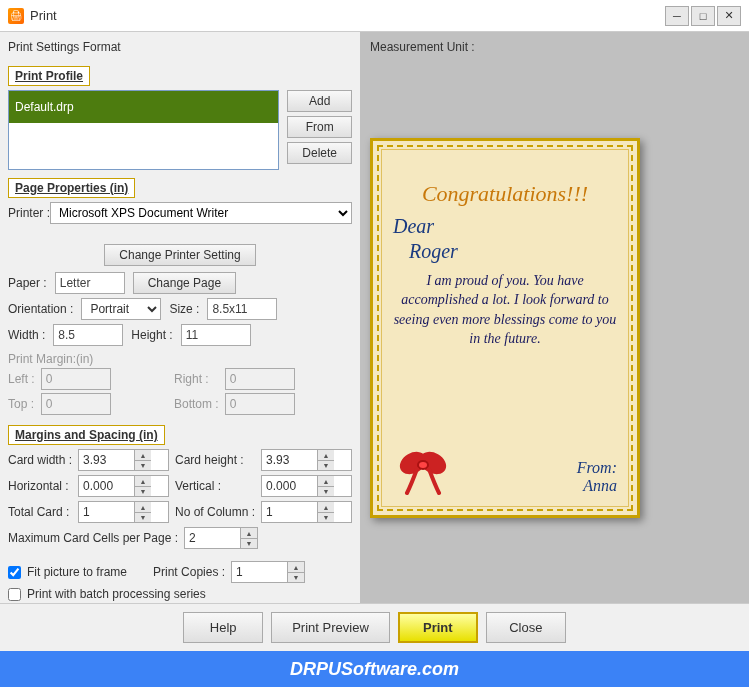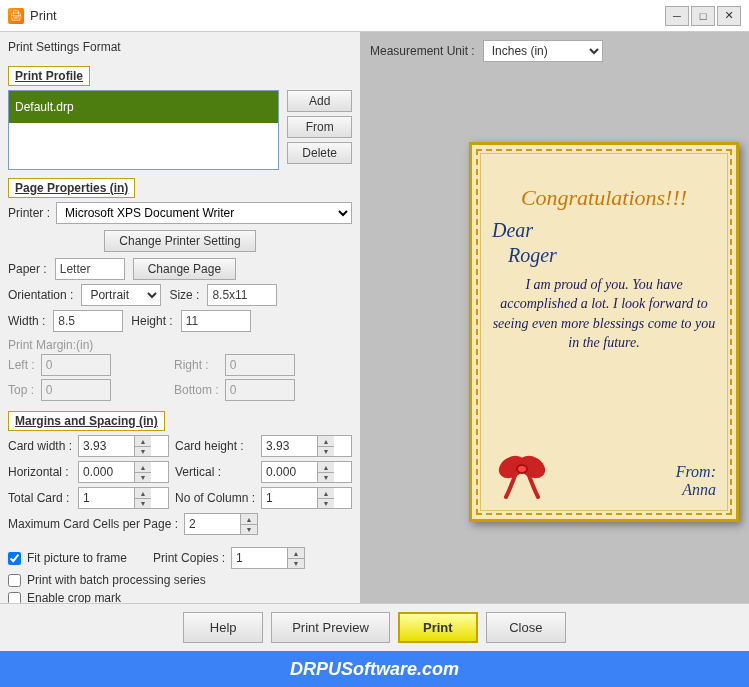--- a/index.html
+++ b/index.html
@@ -155,22 +155,21 @@
       padding: 2px 4px;
       height: 22px;
       font-size: 12px;
       color: #333;
       cursor: pointer;
     }
 
     .printer-row {
       display: flex;
       align-items: center;
-      gap: 6px;
-      margin-bottom: 6px;
+      margin-bottom: 20px;
     }
 
     .printer-select {
       flex: 1;
       border: 1px solid #aaa;
       background: white;
       padding: 2px 4px;
       height: 22px;
       font-size: 12px;
     }
@@ -404,21 +403,21 @@
       align-items: center;
       gap: 8px;
       padding: 8px 10px;
       background: #c0c0c0;
     }
 
     .preview-area {
       flex: 1;
       display: flex;
       align-items: center;
-      justify-content: flex-end;
+      justify-content: flex-start;
       padding: 0 10px 10px;
     }
   </style>
 </head>
 <body>
 
 <div class="full-window">
 
   <div class="title-bar">
     <div class="title-bar-left">
@@ -580,25 +579,20 @@
         <div class="checkbox-row">
           <input type="checkbox" style="">
           <span class="label">Enable crop mark</span>
         </div>
       </div>
     </div>
 
     <div class="right-area">
       <div class="measurement-header">
         <span class="label">Measurement Unit :</span>
-        <select class="select-field" style="width:120px">
-          <option>Inches (in)</option>
-          <option>Centimeters (cm)</option>
-          <option>Millimeters (mm)</option>
-        </select>
       </div>
       <div class="preview-area">
         <div class="card-preview">
           <div class="card-outer-border"></div>
           <div class="card-inner-border"></div>
           <div class="congratulations">Congratulations!!!</div>
           <div class="dear-text">Dear</div>
           <div class="name-text">Roger</div>
           <div class="body-text">I am proud of you. You have accomplished a lot. I look forward to seeing even more blessings come to you in the future.</div>
           <div class="card-footer">

